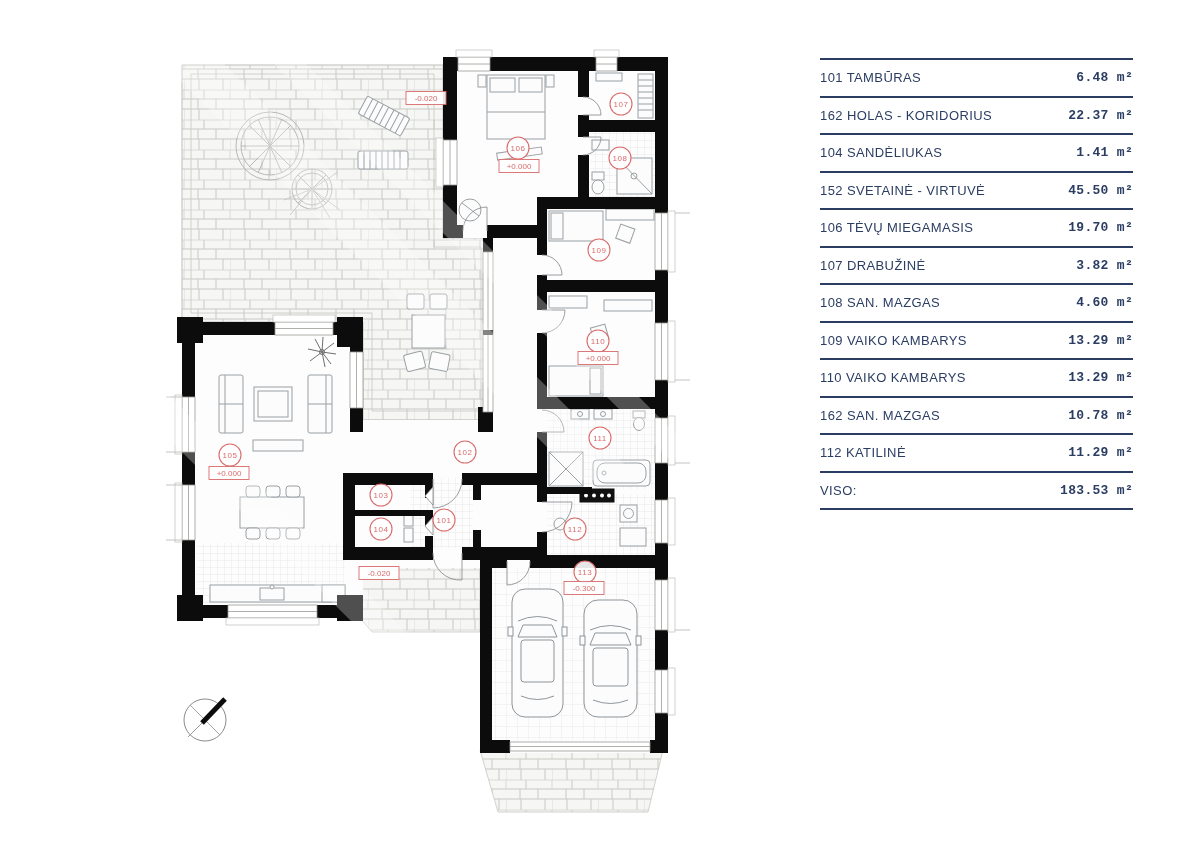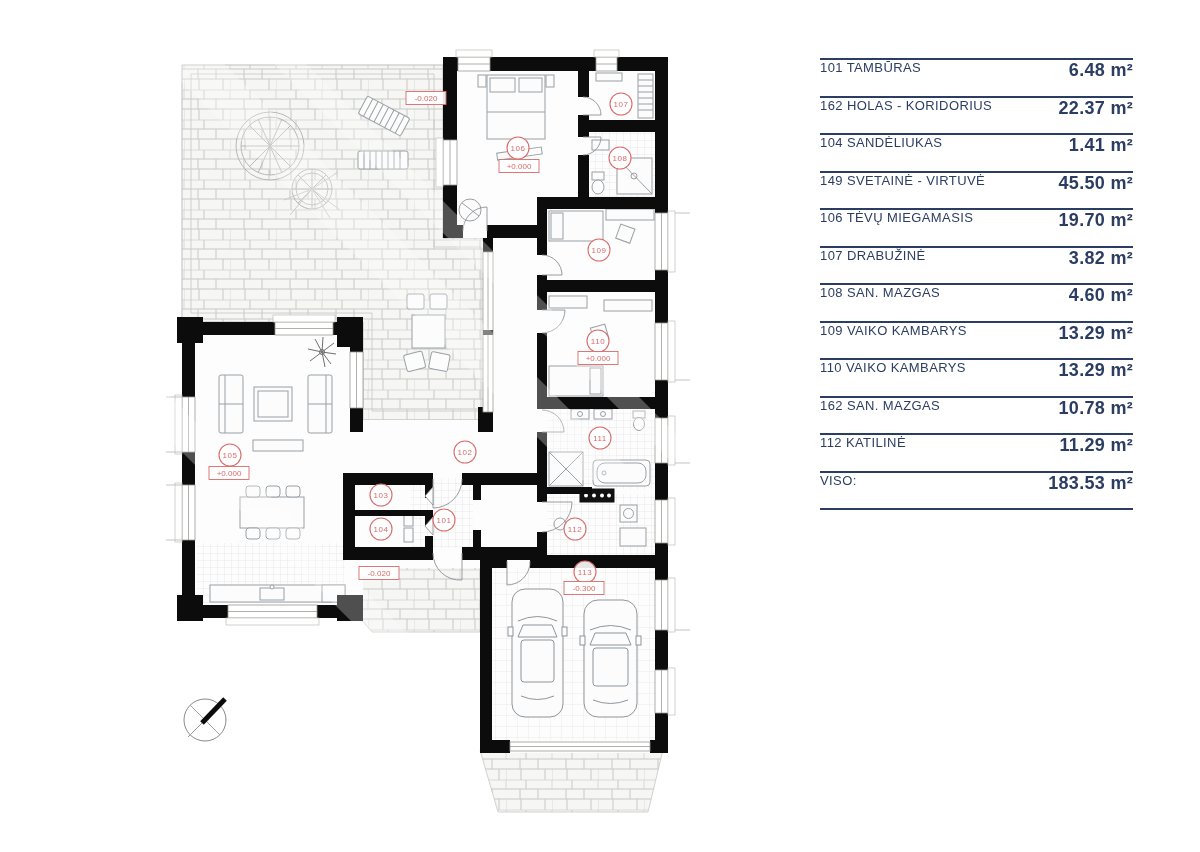--- a/index.html
+++ b/index.html
@@ -2,24 +2,24 @@
 <html style="--navy: #2b3d63;"><head>
 <meta charset="utf-8">
 <style>
   html,body{margin:0;padding:0;background:#ffffff;width:1200px;height:852px;overflow:hidden;
     font-family:"Liberation Sans",sans-serif;}
   #stage{position:relative;width:1200px;height:852px;background:#fff;}
   svg{position:absolute;left:0;top:0;}
   svg text{font-family:"Liberation Sans",sans-serif;}
   
   .legend{position:absolute;left:820px;top:58px;width:313px;border-bottom:2px solid var(--navy,#2b3d63);}
-  .lrow{display:flex;justify-content:space-between;align-items:flex-start;height:37.5px;
+  .lrow{display:flex;justify-content:space-between;align-items:center;height:37.5px;
         border-top:2px solid var(--navy,#2b3d63);box-sizing:border-box;}
   .lrow .lbl{color:var(--navy,#2b3d63);font-size:13px;letter-spacing:.4px;}
-  .lrow .val{color:var(--navy,#2b3d63);font-size:18px;font-weight:bold;letter-spacing:.3px;}
+  .lrow .val{color:var(--navy,#2b3d63);font-size:13px;font-weight:bold;letter-spacing:.3px;font-family:Liberation Mono, monospace;}
 </style>
 </head>
 <body>
 
 <div id="stage">
 
 <svg width="760" height="852" viewBox="0 0 760 852">
   <defs>
     <pattern id="stones" width="46" height="30" patternUnits="userSpaceOnUse">
       <rect width="46" height="30" fill="#f6f6f5"></rect>
@@ -488,21 +488,21 @@
         </div>
         <div class="lrow">
           <span class="lbl">162 HOLAS - KORIDORIUS</span>
           <span class="val">22.37 m²</span>
         </div>
         <div class="lrow">
           <span class="lbl">104 SANDĖLIUKAS</span>
           <span class="val">1.41 m²</span>
         </div>
         <div class="lrow">
-          <span class="lbl">149 SVETAINĖ - VIRTUVĖ</span>
+          <span class="lbl">152 SVETAINĖ - VIRTUVĖ</span>
           <span class="val">45.50 m²</span>
         </div>
         <div class="lrow">
           <span class="lbl">106 TĖVŲ MIEGAMASIS</span>
           <span class="val">19.70 m²</span>
         </div>
         <div class="lrow">
           <span class="lbl">107 DRABUŽINĖ</span>
           <span class="val">3.82 m²</span>
         </div>

